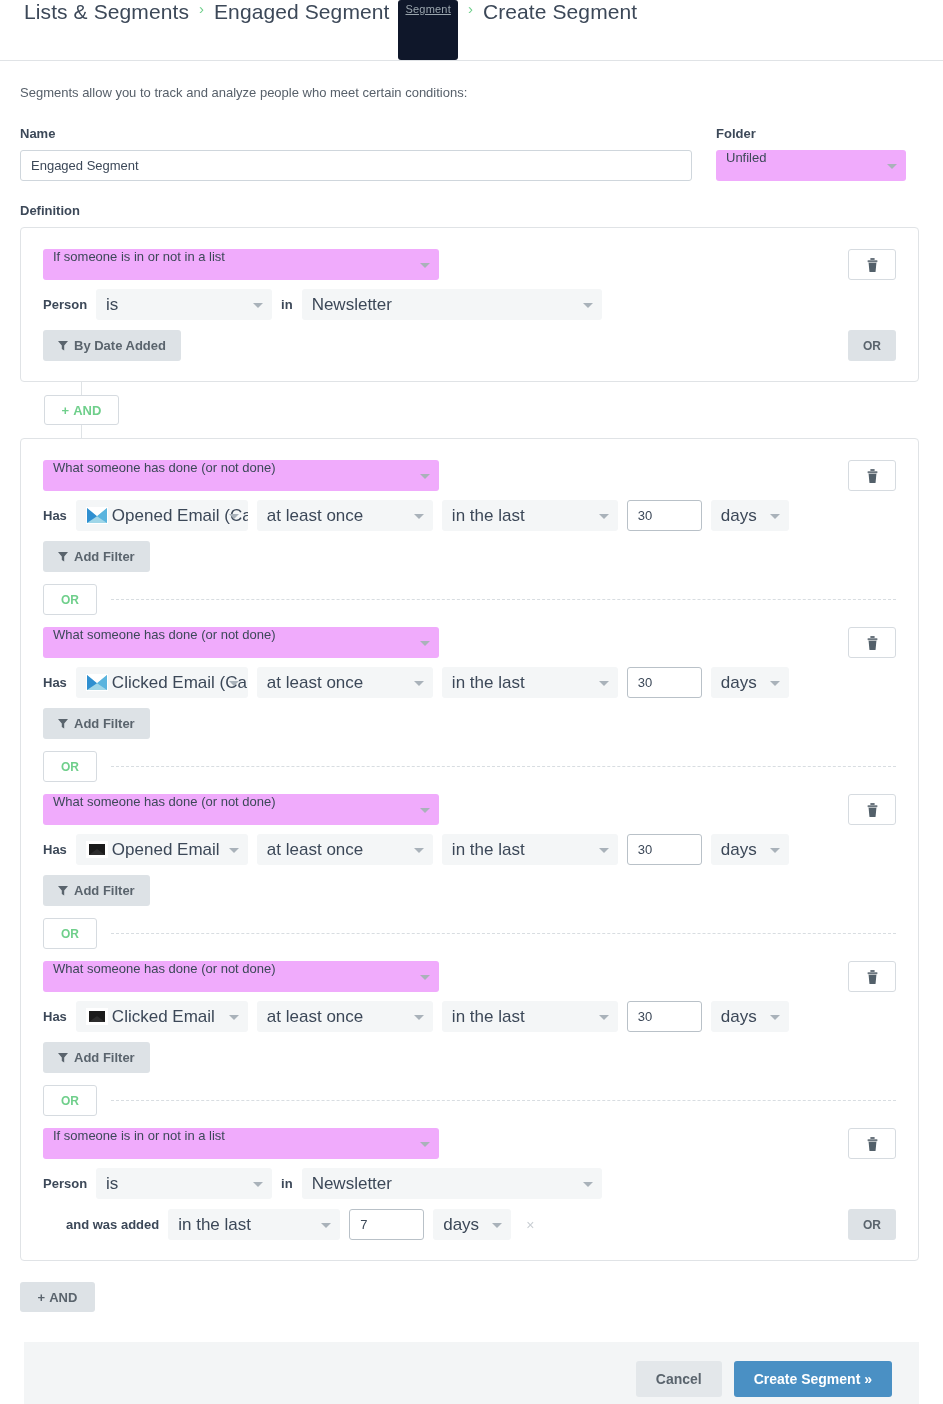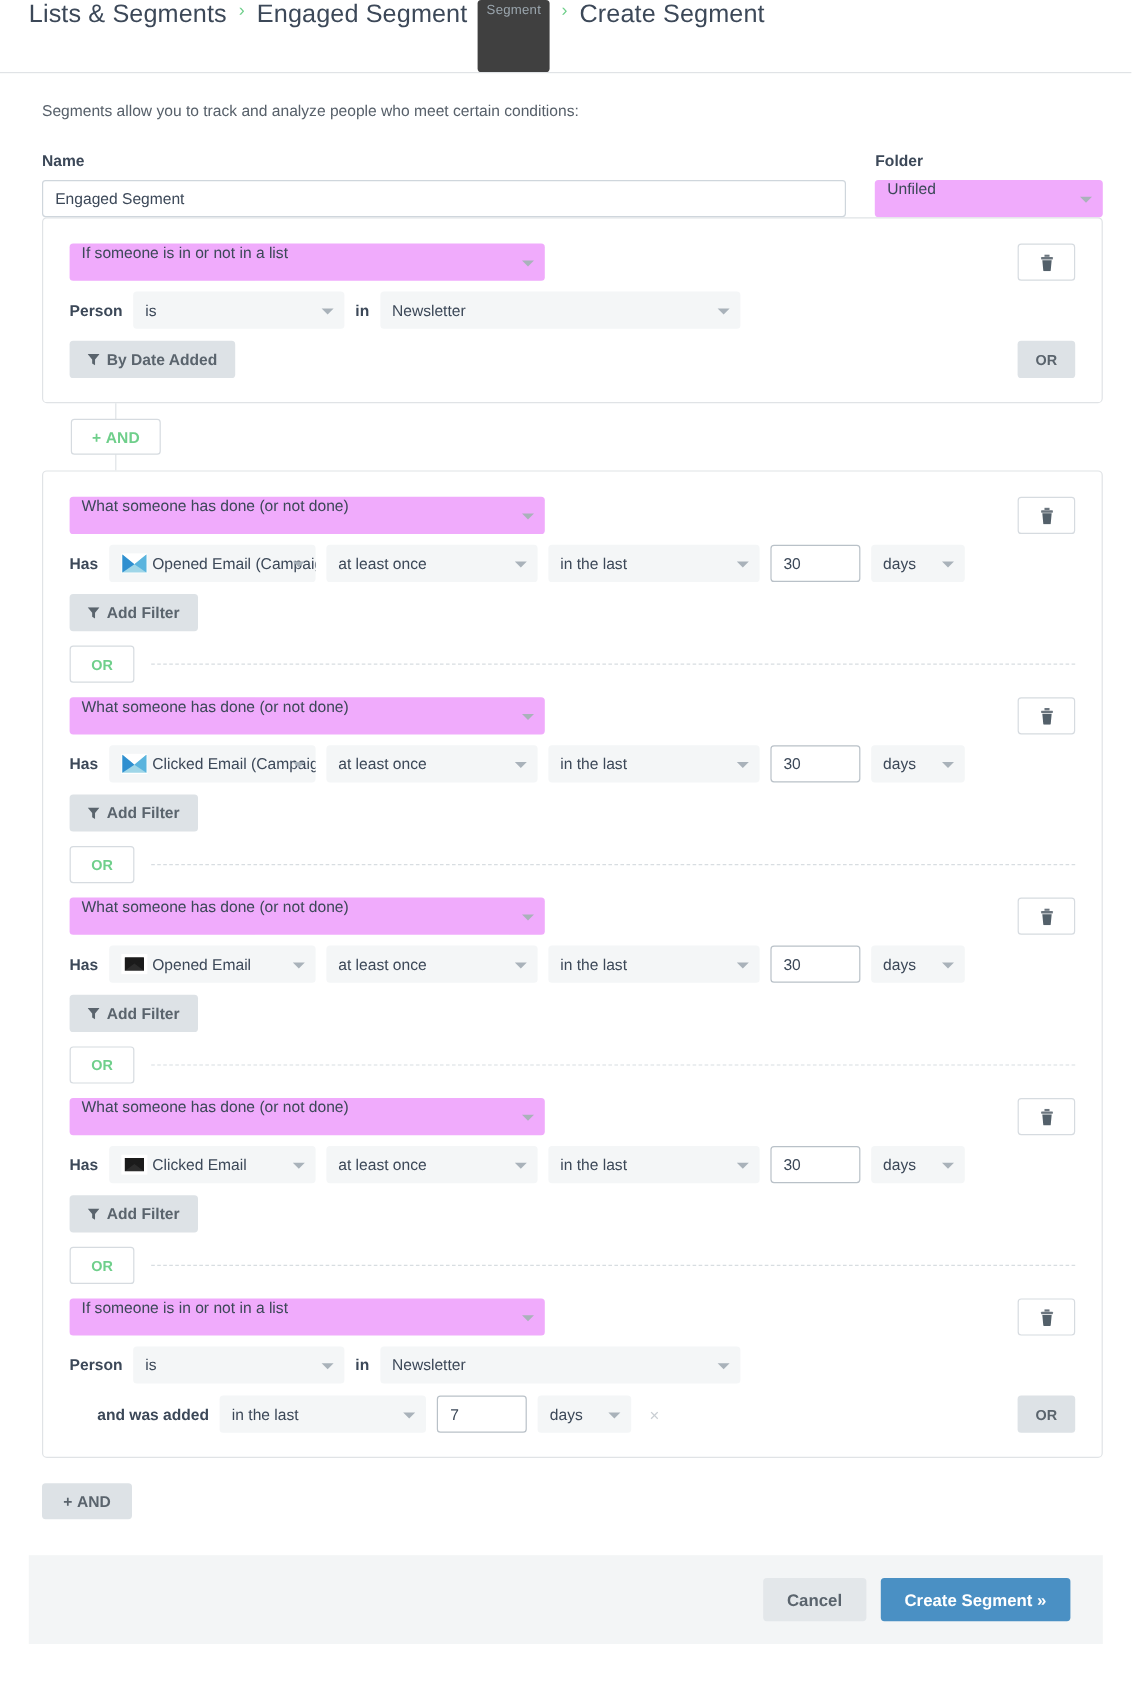--- a/index.html
+++ b/index.html
@@ -29,31 +29,32 @@
   .crumb.current { color: #3c4858; }
   .crumb-sep {
     color: #6fcf8b;
     font-size: 15px;
     margin: 0 10px;
     line-height: 1;
     position: relative;
     top: 1px;
   }
   .crumb-badge {
-    background: #404040;
+    background: #0f172a;
     color: #9aa5ad;
     font-size: 11px;
     padding: 3px 7px 3px 7px;
     border-radius: 3px;
     margin-left: 9px;
     letter-spacing: .2px;
+    text-decoration: underline;
   }
 
   
-  .body { padding: 24px 24px 0 35px; }
+  .body { padding: 24px 24px 0 20px; }
   .intro { font-size: 13px; color: #57606a; margin-bottom: 26px; }
 
   .row-top { display: flex; gap: 24px; align-items: flex-start; }
   .field-name { width: 672px; }
   .field-folder { width: 190px; }
   .label { font-size: 13px; color: #3c4858; font-weight: 700; margin-bottom: 9px; display: block; }
 
   .textinput {
     width: 100%;
     height: 31px;
@@ -132,21 +133,21 @@
   .lbl-bold { font-size: 13px; font-weight: 700; color: #3c4858; }
 
   .pill {
     height: 31px;
     background: #f4f6f7;
     border-radius: 3px;
     display: flex;
     align-items: center;
     position: relative;
     padding: 0 24px 0 10px;
-    font-size: 13px;
+    font-size: 17px;
     color: #3c4858;
     white-space: nowrap;
     overflow: hidden;
     cursor: pointer;
   }
   .pill .caret {
     position: absolute; right: 9px; top: 50%; margin-top:-2px;
     width:0;height:0;border-left:5px solid transparent;border-right:5px solid transparent;border-top:5px solid #a9b2ba;
   }
   .numbox {
@@ -309,20 +310,21 @@
       </div>
       <div class="field-folder">
         <span class="label">Folder</span>
         <div class="sel">
           <span class="txt">Unfiled</span>
           <span class="caret"></span>
         </div>
       </div>
     </div>
 
+    <span class="deflabel">Definition</span>
 
     <div class="panel">
       <div class="cond">
         <div class="cond-head">
           <div class="sel cond-type">
             <span class="txt">If someone is in or not in a list</span>
             <span class="caret"></span>
           </div>
           <div class="trash">
             <svg width="11" height="14" viewBox="0 0 11 14">

